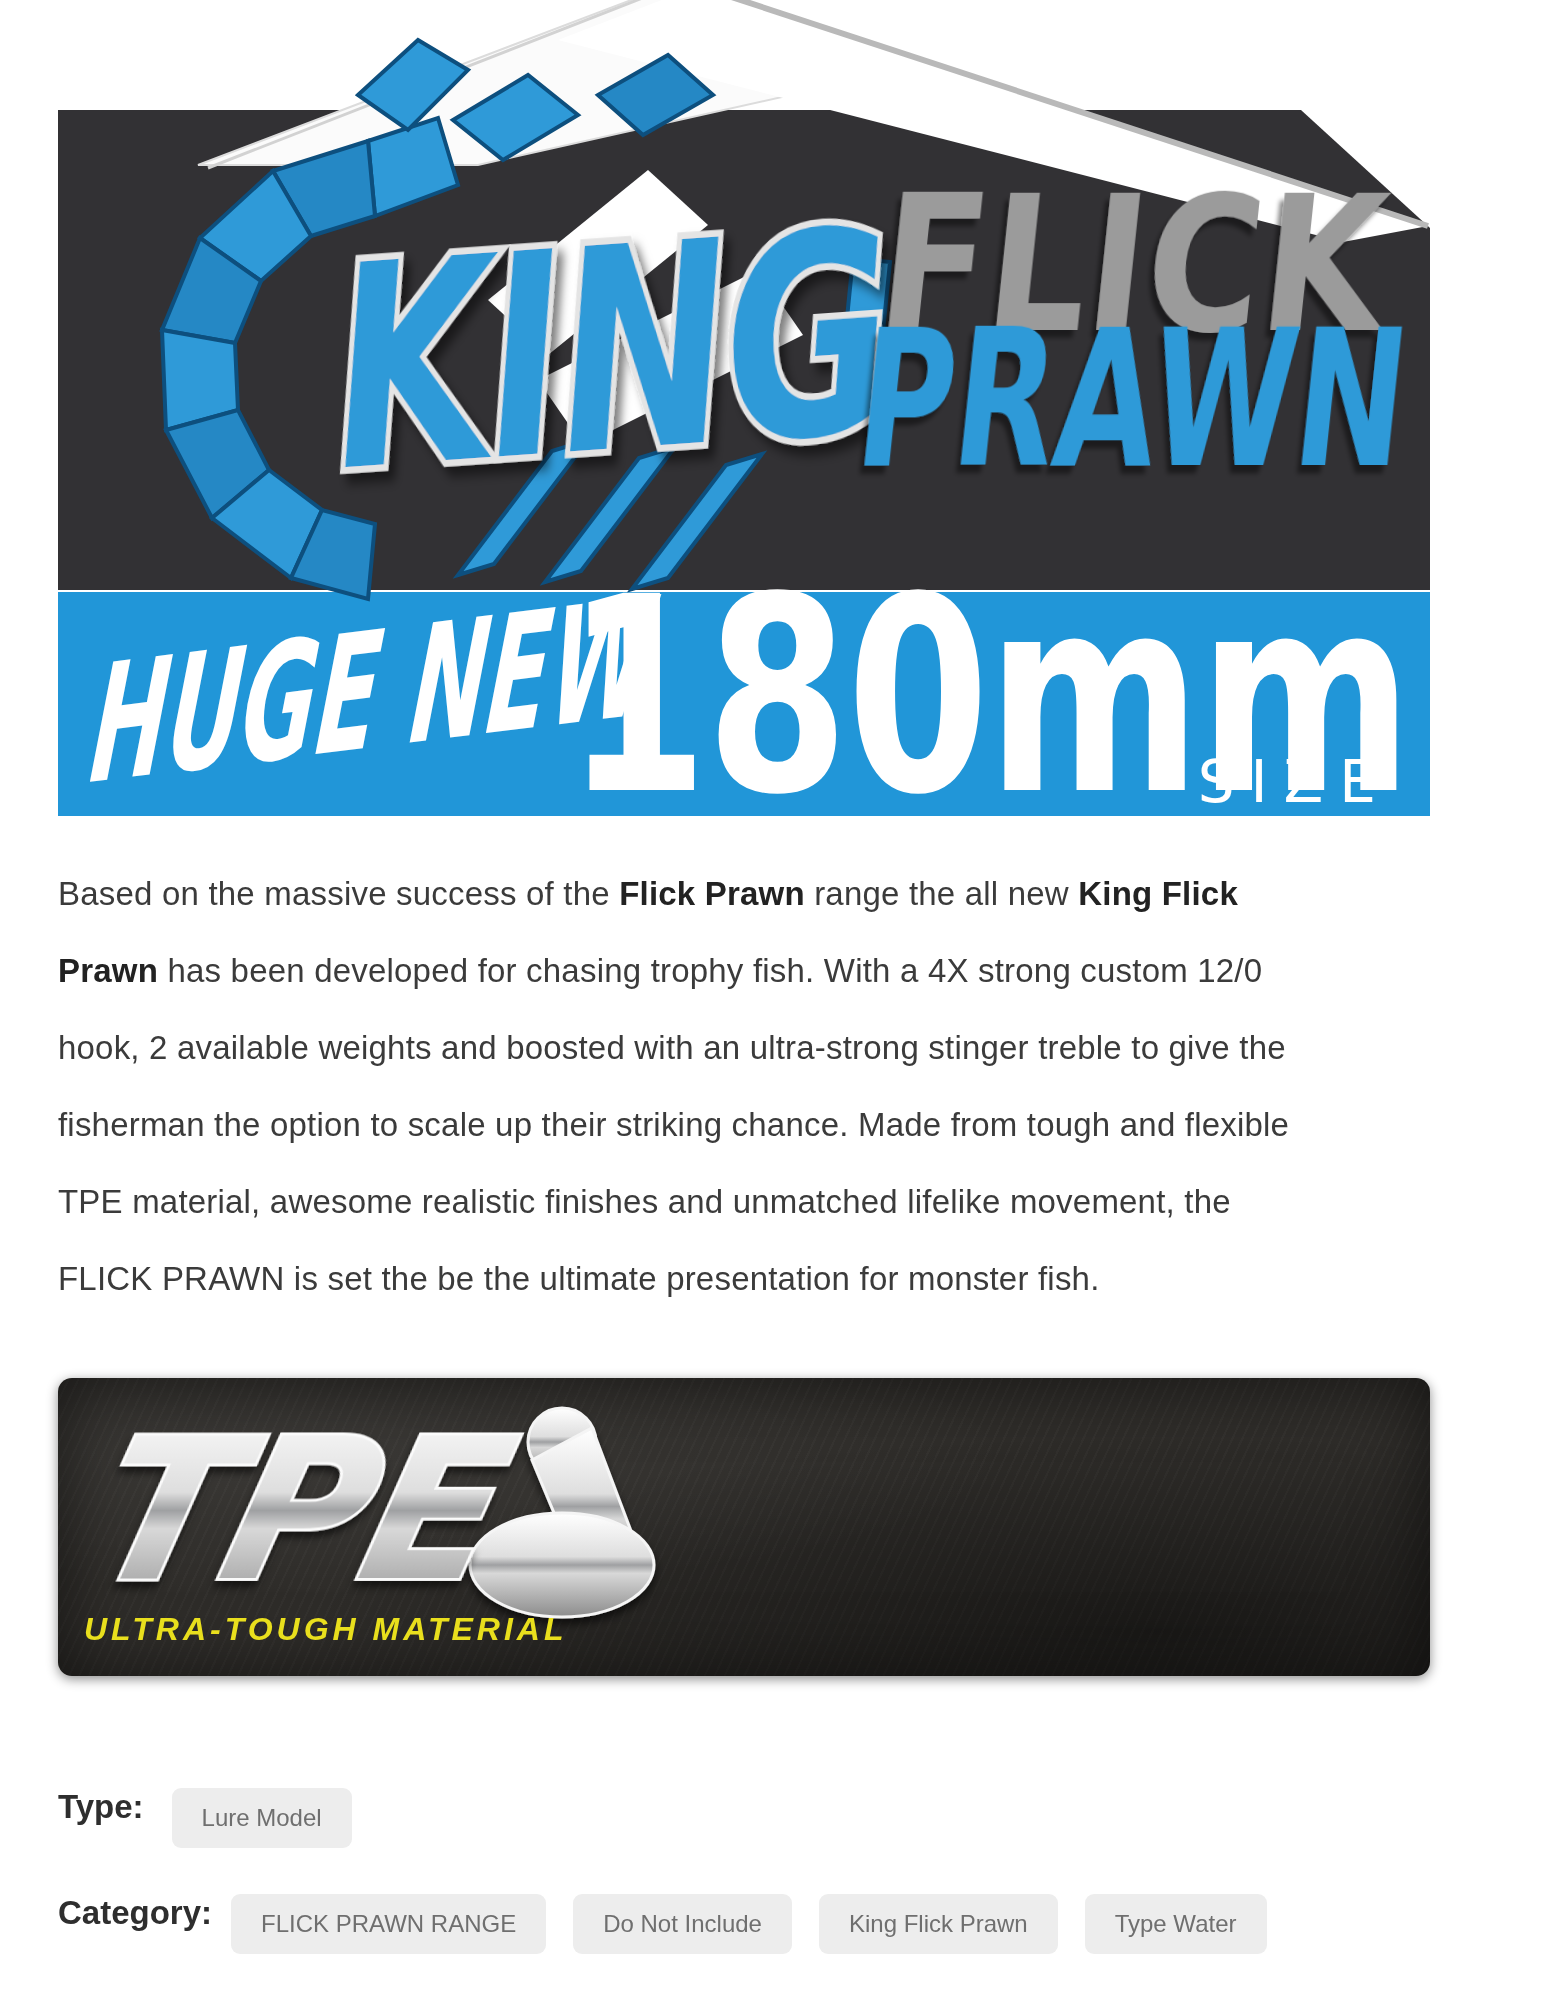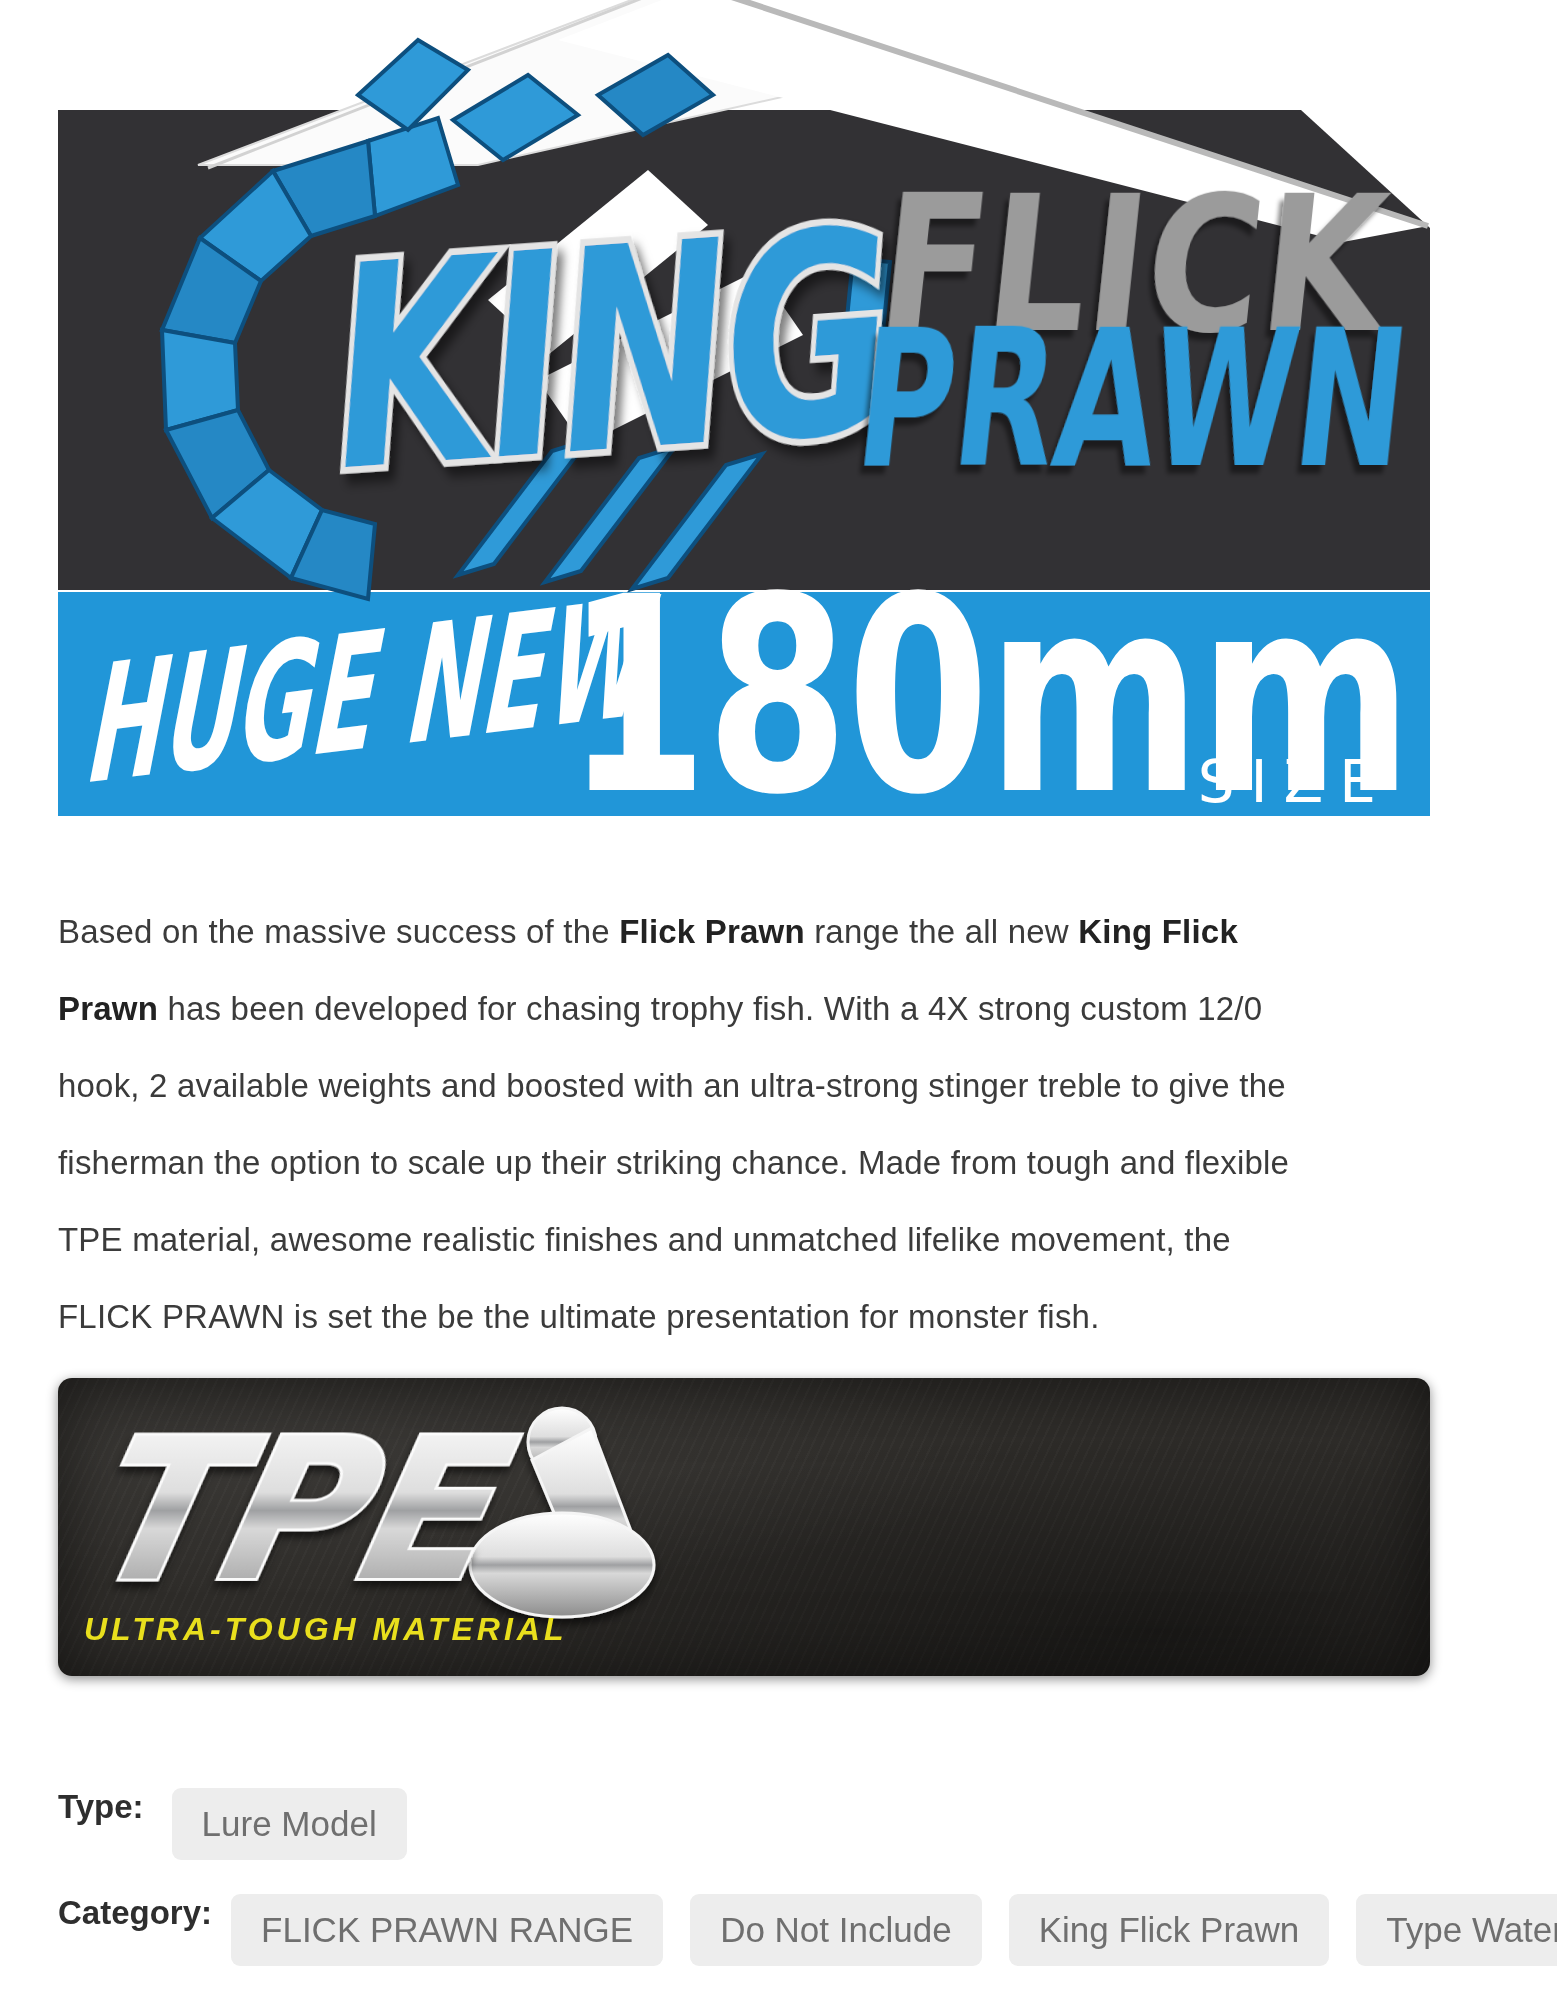--- a/index.html
+++ b/index.html
@@ -3,21 +3,21 @@
 <meta charset="utf-8">
 <style>
   html,body{margin:0;padding:0;background:#ffffff;}
   .page{position:relative;width:1557px;height:2000px;background:#fff;overflow:hidden;
         font-family:"Liberation Sans",apos,sans-serif;}
 
   
   .hero{position:absolute;left:58px;top:0;width:1372px;height:816px;}
 
   
-  .desc{position:absolute;left:58px;top:860px;width:1495px;
+  .desc{position:absolute;left:58px;top:822px;width:1495px;
         font-size:33px;line-height:77px;color:#3b3b3b;
         white-space:pre-wrap;letter-spacing:.2px;
         font-family:"Liberation Sans",sans-serif;}
   .desc b{font-weight:bold;color:#222;}
 
   
   .storage{position:absolute;left:58px;top:1378px;width:1372px;height:298px;
         border-radius:14px;display:flex;align-items:center;
         background:
           radial-gradient(ellipse at 18% 25%, rgba(255,255,255,.06), transparent 45%),
@@ -34,21 +34,21 @@
   .more-info{color:#f0e41e;font-weight:bold;cursor:pointer;}
 
   
   .meta-row{position:absolute;left:58px;display:flex;align-items:flex-start;}
   .meta-row.type{top:1788px;}
   .meta-row.cat{top:1894px;}
   .meta-label{font-size:33px;font-weight:bold;color:#2e2e2e;}
   .meta-row.type .meta-label{margin-right:28px;}
   .meta-row.cat .meta-label{margin-right:19px;}
   .chips{display:flex;gap:27px;}
-  .chip{background:#ededed;color:#6f6f6f;font-size:35px;border-radius:9px;
+  .chip{background:#ededed;color:#6f6f6f;font-size:24px;border-radius:9px;
         padding:16px 30px;white-space:nowrap;cursor:pointer;}
 </style>
 </head>
 <body>
 
 <div class="page">
 
   <svg class="hero" viewBox="0 0 1372 816">
     <defs>
       <filter id="ds" x="-40%" y="-40%" width="180%" height="180%">

